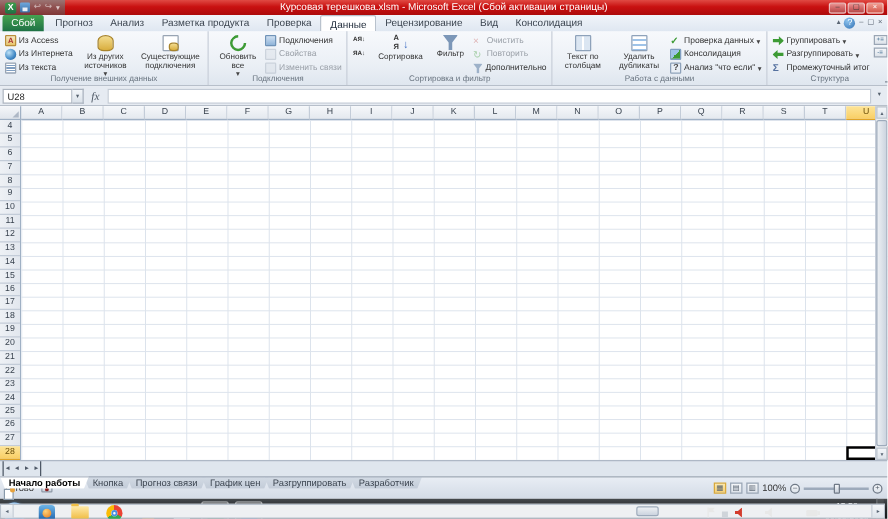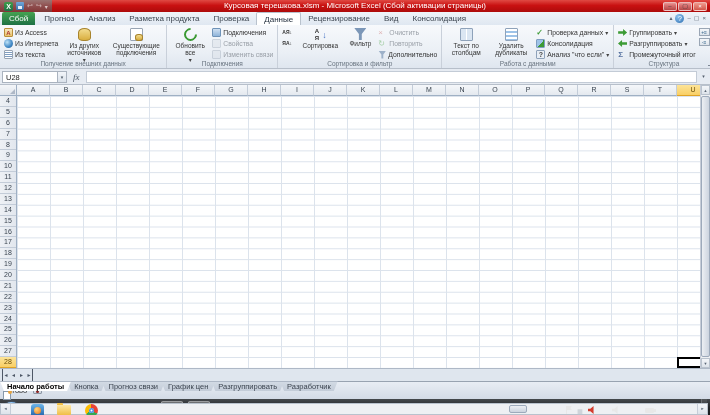--- a/index.html
+++ b/index.html
@@ -457,20 +457,31 @@
   <div class="hscroll">
     <div class="hs-btn hs-left"></div>
     <div class="hs-thumb"></div>
     <div class="hs-btn hs-right right"></div>
   </div>
 </div>
 
 <div class="statusbar">
   <span>Готово</span>
   <div class="macro-ic"></div>
+  <div class="sb-right">
+    <div class="viewbtn vb-normal active"></div>
+    <div class="viewbtn vb-page"></div>
+    <div class="viewbtn vb-break"></div>
+    <span>100%</span>
+    <div class="zoom-out"></div>
+    <div class="zoom-track">
+      <div class="zoom-thumb"></div>
+    </div>
+    <div class="zoom-in"></div>
+  </div>
 </div>
 
 <div class="taskbar">
   <div class="tb-start"></div>
   <div style="display:flex; gap:5px;">
       <div class="tbicon">
         <div class="ti ti-media-player"></div>
       </div>
       <div class="tbicon">
         <div class="ti ti-explorer"></div>

